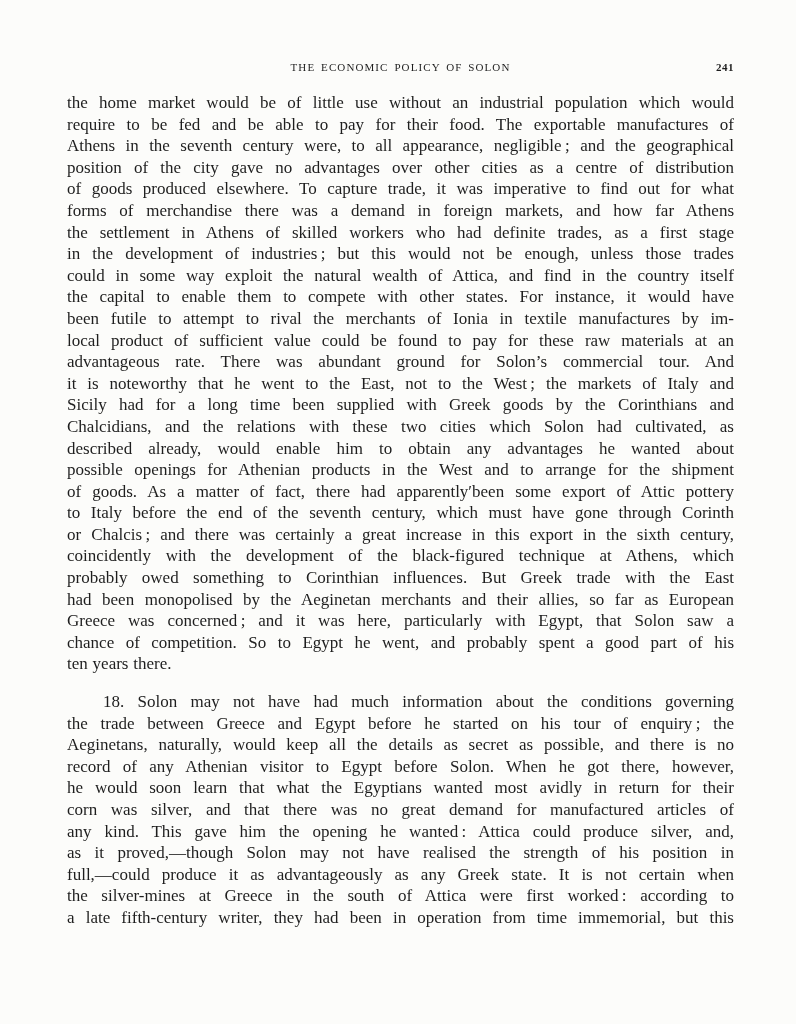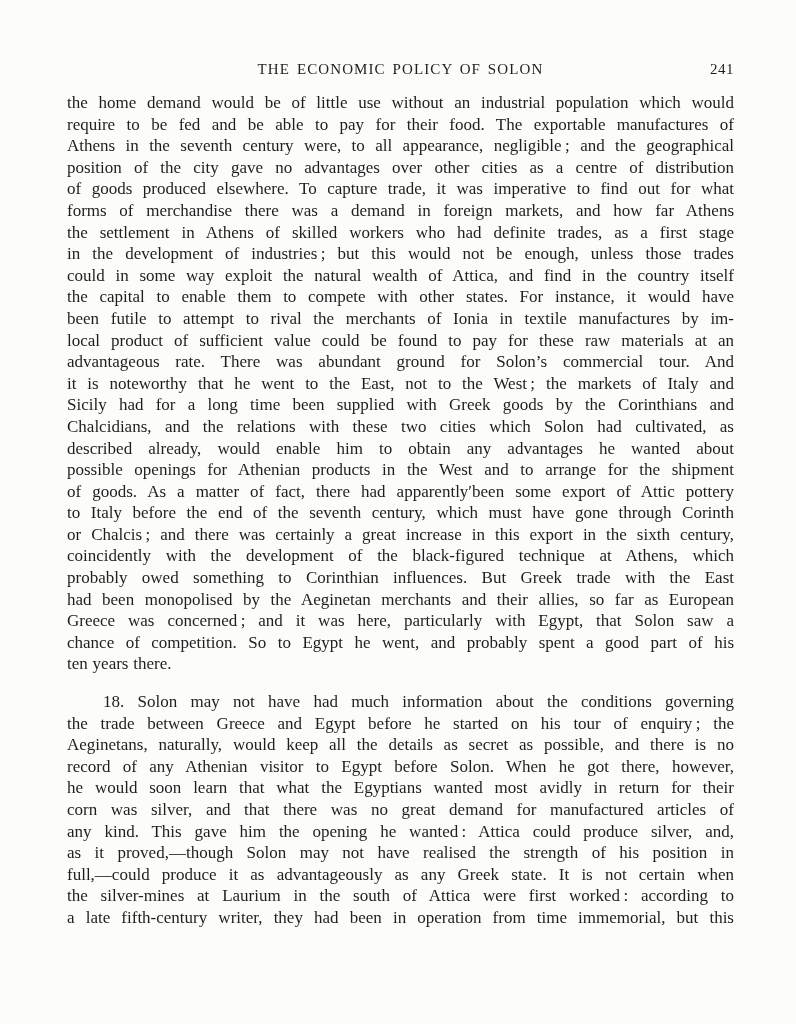--- a/index.html
+++ b/index.html
@@ -15,35 +15,36 @@
     font-family: "Liberation Serif", "DejaVu Serif", serif;
     color: #1e1e1e;
     overflow: hidden;
   }
   .running-head {
     position: absolute;
     top: 61px;
     left: 67px;
     width: 667px;
     height: 20px;
-    font-size: 15px;
+    font-size: 11px;
   }
   .running-head .title {
     position: absolute;
     left: 0;
     right: 0;
     text-align: center;
     letter-spacing: 1.1px;
     word-spacing: 2px;
   }
   .running-head .folio {
     position: absolute;
     right: 0;
     top: 0;
     letter-spacing: 0.5px;
+    font-weight: bold;
   }
   .page-body {
     position: absolute;
     top: 92px;
     left: 67px;
     width: 667px;
     font-size: 17px;
     line-height: 21.6px;
     word-spacing: 0.6px;
   }
@@ -63,21 +64,21 @@
 <body>
 
 <div class="page">
   <div class="running-head">
     <div class="title">THE ECONOMIC POLICY OF SOLON</div>
     <div class="folio">241</div>
   </div>
   <div class="page-body">
 
   <div class="para">
-        <div class="ln">the home demand would be of little use without an industrial population which would</div>
+        <div class="ln">the home market would be of little use without an industrial population which would</div>
         <div class="ln">require to be fed and be able to pay for their food. The exportable manufactures of</div>
         <div class="ln">Athens in the seventh century were, to all appearance, negligible ; and the geographical</div>
         <div class="ln">position of the city gave no advantages over other cities as a centre of distribution</div>
         <div class="ln">of goods produced elsewhere. To capture trade, it was imperative to find out for what</div>
         <div class="ln">forms of merchandise there was a demand in foreign markets, and how far Athens</div>
         <div class="ln">the settlement in Athens of skilled workers who had definite trades, as a first stage</div>
         <div class="ln">in the development of industries ; but this would not be enough, unless those trades</div>
         <div class="ln">could in some way exploit the natural wealth of Attica, and find in the country itself</div>
         <div class="ln">the capital to enable them to compete with other states. For instance, it would have</div>
         <div class="ln">been futile to attempt to rival the merchants of Ionia in textile manufactures by im-</div>
@@ -101,17 +102,17 @@
       <div class="para follow indent-first">
         <div class="ln">18. Solon may not have had much information about the conditions governing</div>
         <div class="ln">the trade between Greece and Egypt before he started on his tour of enquiry ; the</div>
         <div class="ln">Aeginetans, naturally, would keep all the details as secret as possible, and there is no</div>
         <div class="ln">record of any Athenian visitor to Egypt before Solon. When he got there, however,</div>
         <div class="ln">he would soon learn that what the Egyptians wanted most avidly in return for their</div>
         <div class="ln">corn was silver, and that there was no great demand for manufactured articles of</div>
         <div class="ln">any kind. This gave him the opening he wanted : Attica could produce silver, and,</div>
         <div class="ln">as it proved,—though Solon may not have realised the strength of his position in</div>
         <div class="ln">full,—could produce it as advantageously as any Greek state. It is not certain when</div>
-        <div class="ln">the silver-mines at Laurium in the south of Attica were first worked : according to</div>
+        <div class="ln">the silver-mines at Greece in the south of Attica were first worked : according to</div>
         <div class="ln">a late fifth-century writer, they had been in operation from time immemorial, but this</div>
       </div>
     </div>
 </div>
 
 </body></html>

